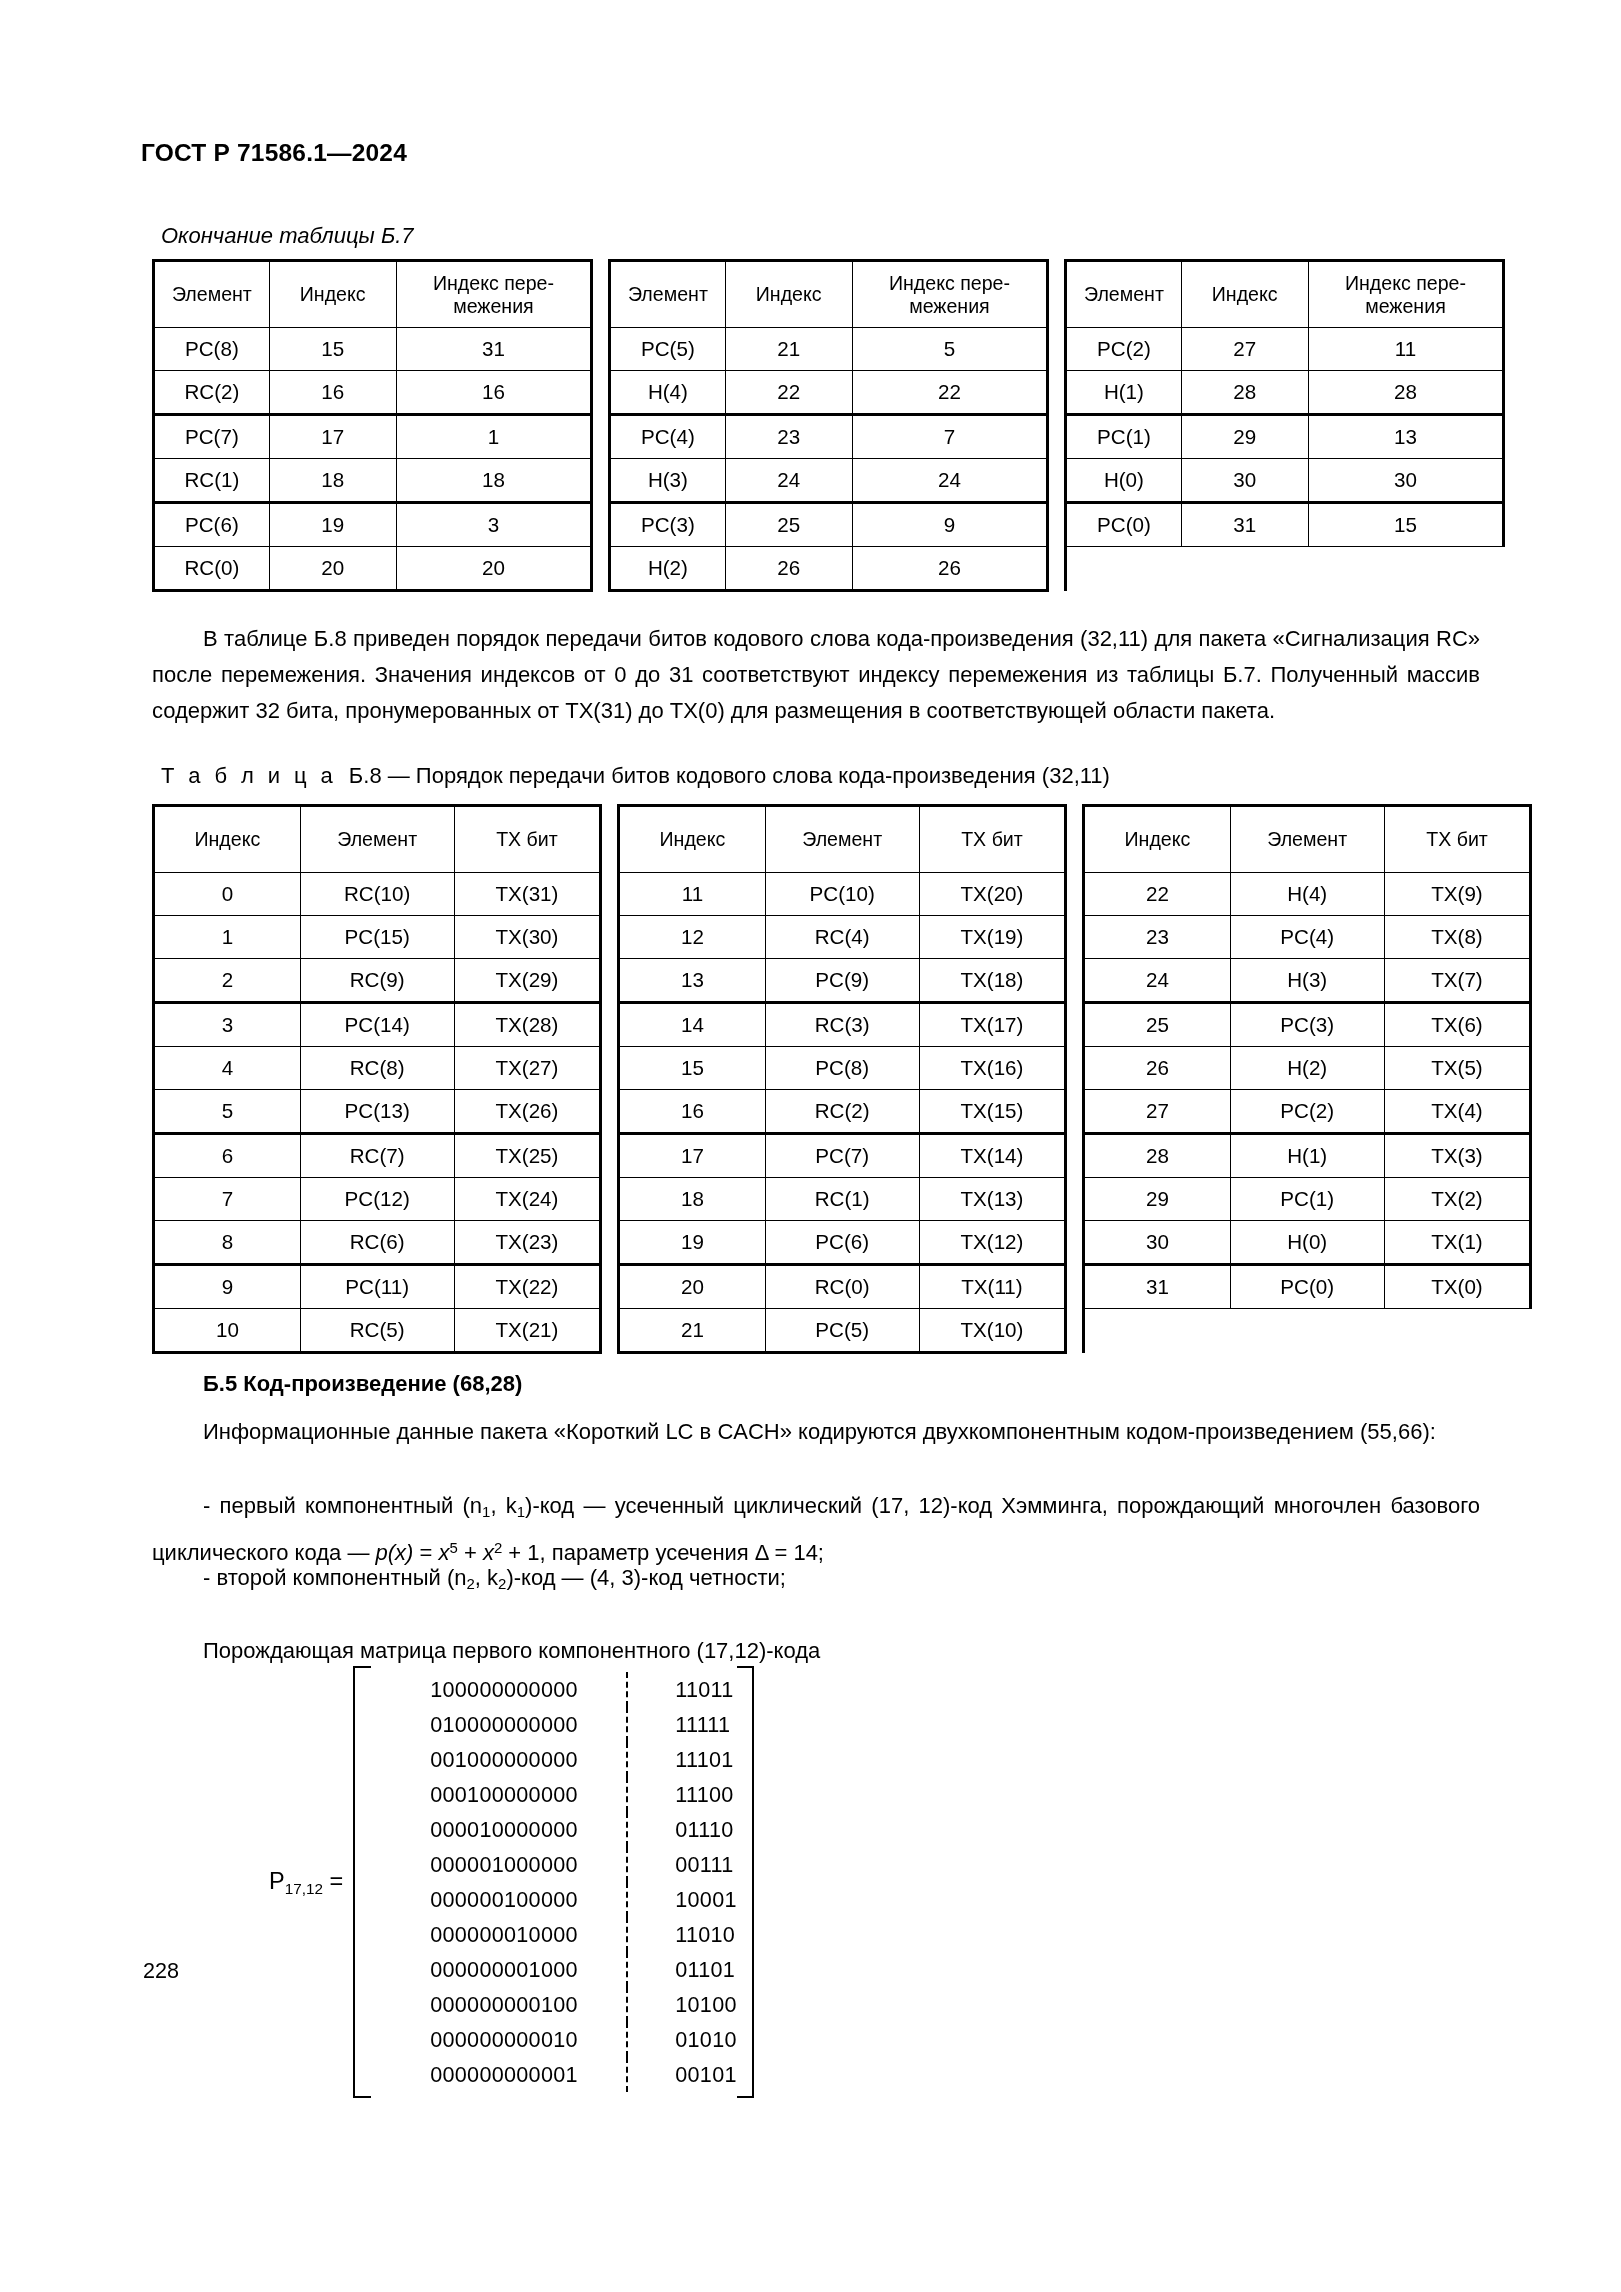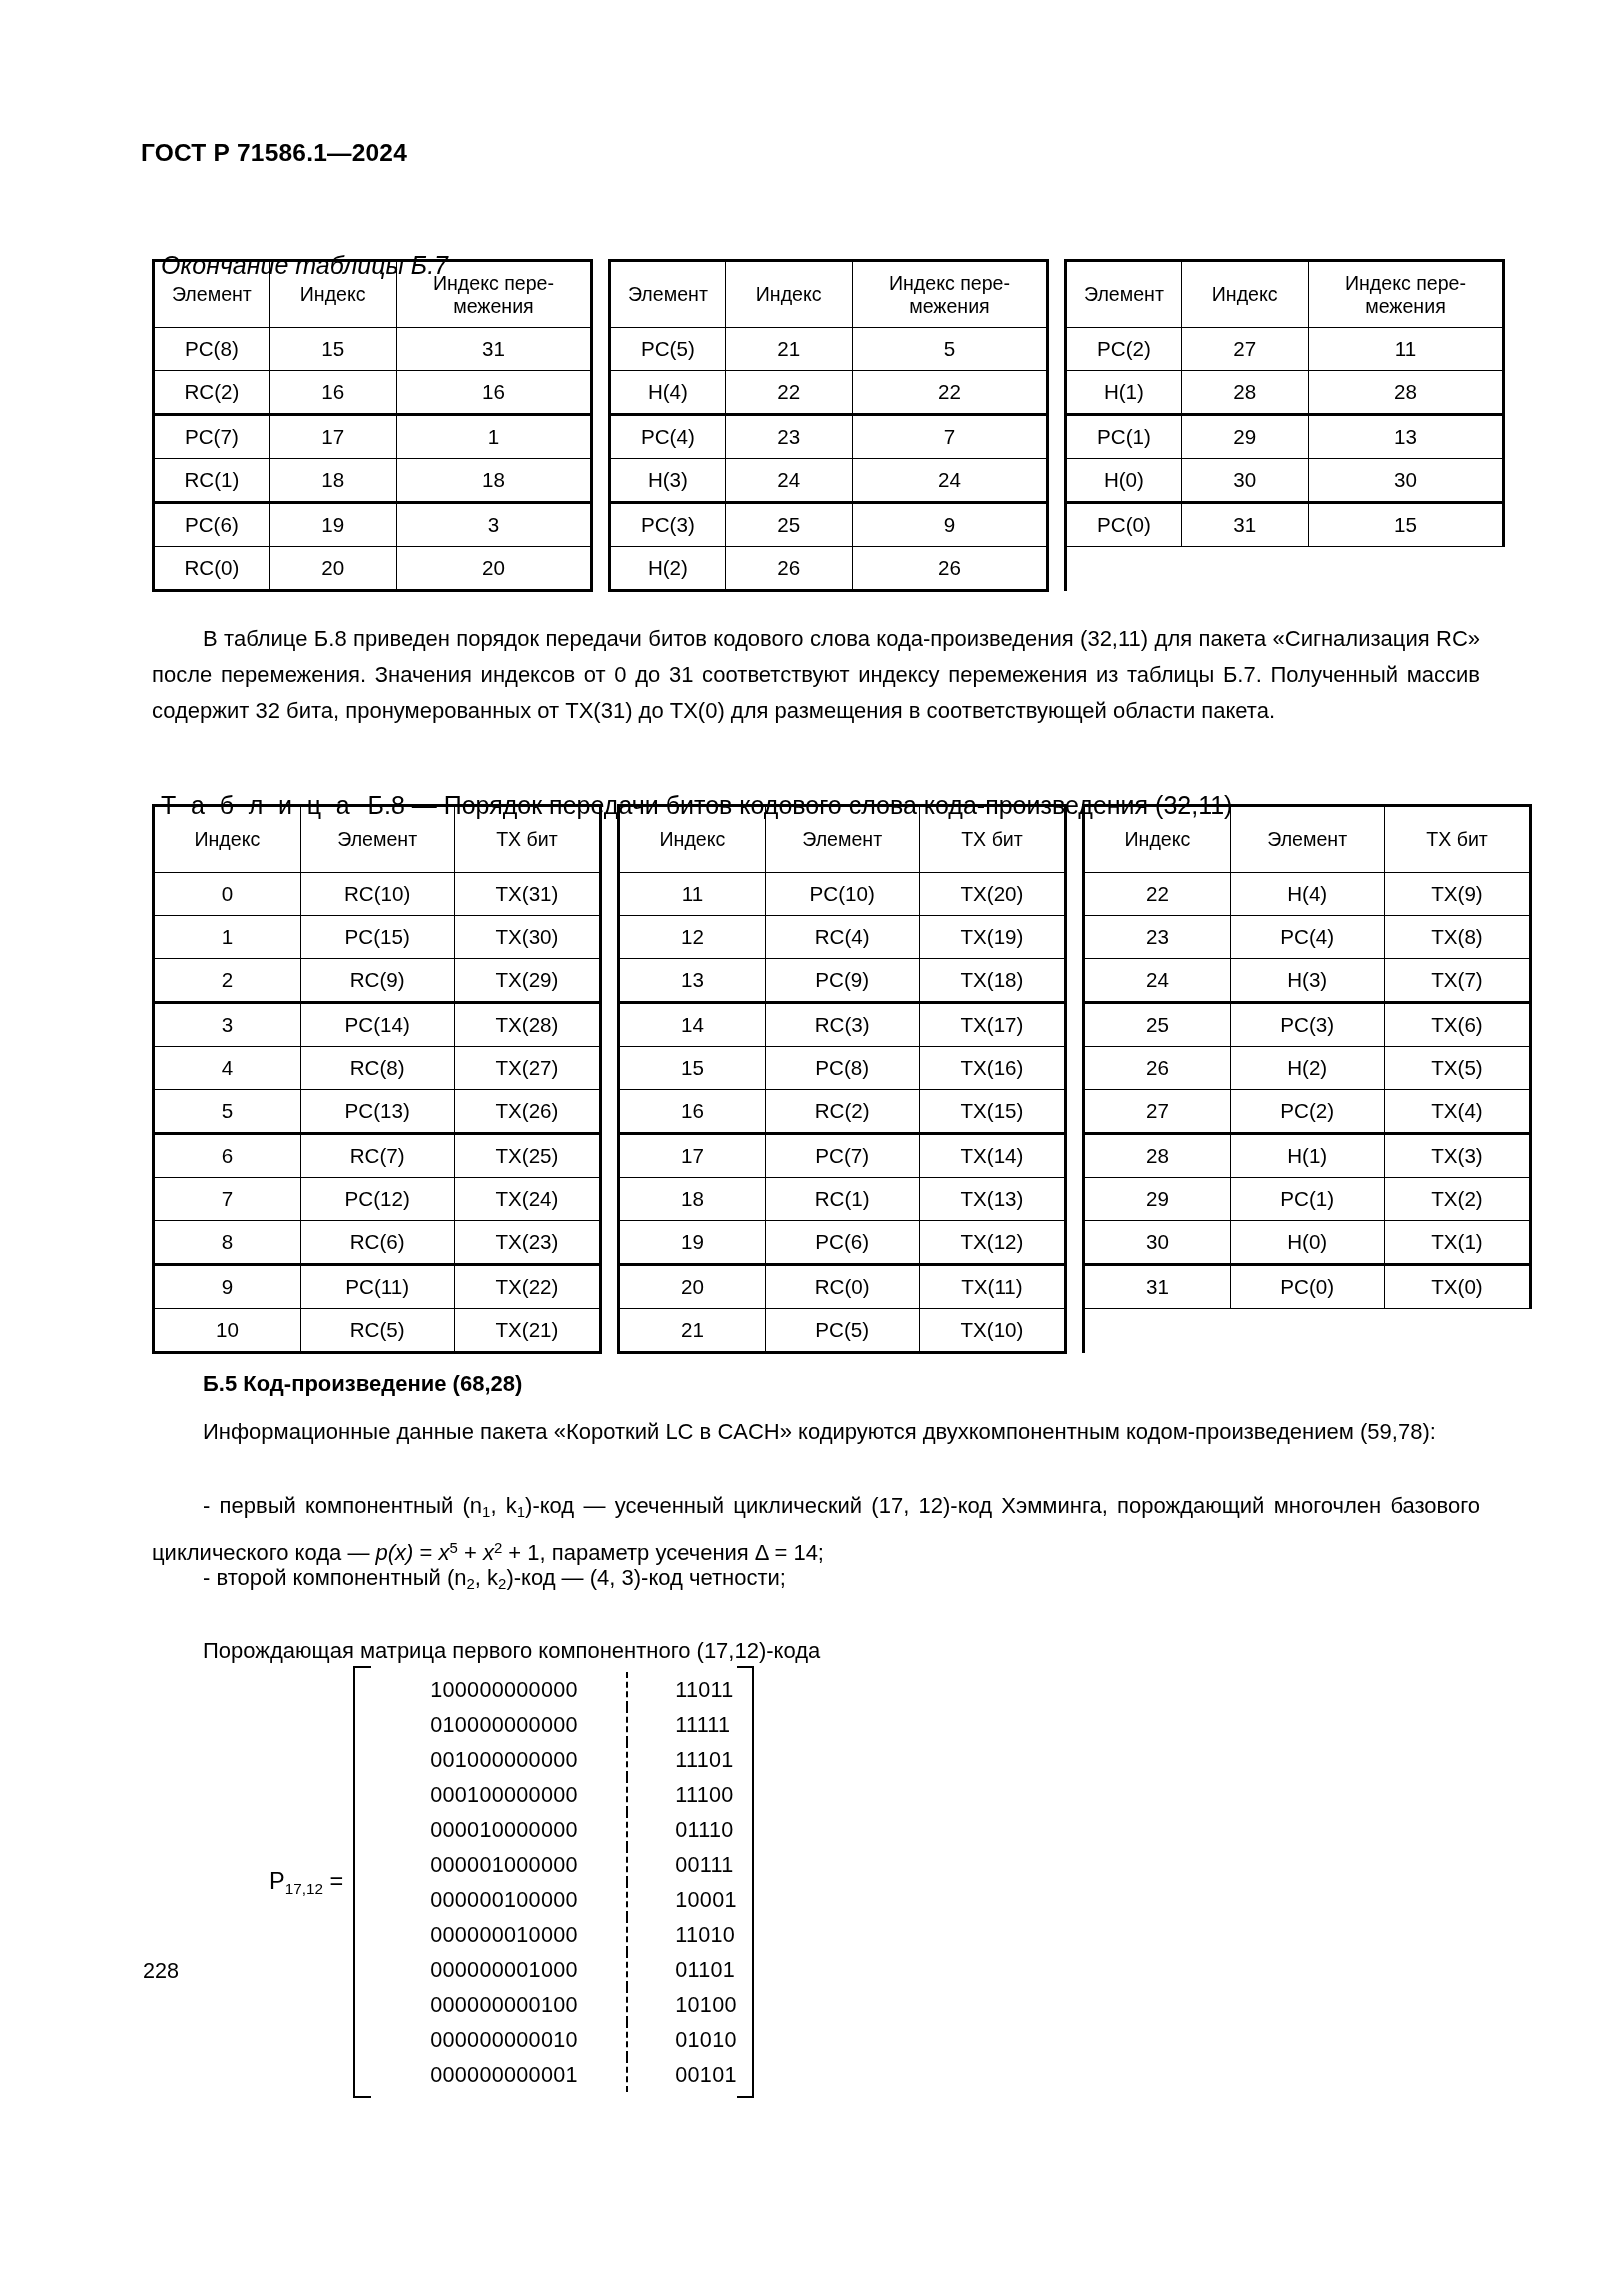--- a/index.html
+++ b/index.html
@@ -24,22 +24,21 @@
   .doc-header {
     position: absolute;
     left: 137px;
     top: 139px;
     font-size: 24.5px;
     font-weight: bold;
     letter-spacing: 0.2px;
   }
   .table-caption {
     position: absolute;
-    font-size: 25px;
-    margin-top: 28px;
+    font-size: 22px;
   }
   .cap-b7 {
     left: 157px;
     top: 223px;
     font-style: italic;
   }
   .cap-b8 {
     left: 157px;
     top: 763px;
   }
@@ -464,21 +463,21 @@
           <td class="gap"></td>
           <td class="blank"></td>
           <td class="blank"></td>
           <td class="blank"></td>
         </tr>
       </tbody>
   </table>
 
   <div id="sec-b5-heading">Б.5 Код-произведение (68,28)</div>
 
-  <div class="para" id="para-b5-1"><span class="indent"></span><span>Информационные данные пакета «Короткий LC в CACH» кодируются двухкомпонентным кодом-произведением (59,78):</span></div>
+  <div class="para" id="para-b5-1"><span class="indent"></span><span>Информационные данные пакета «Короткий LC в CACH» кодируются двухкомпонентным кодом-произведением (55,66):</span></div>
 
   <div class="para" id="para-b5-2"><span class="indent"></span><span>- первый компонентный (n</span><sub>1</sub><span>, k</span><sub>1</sub><span>)-код — усеченный циклический (17, 12)-код Хэмминга, порождающий многочлен базового циклического кода — </span><i>p(x)</i><span> = </span><i>x</i><sup>5</sup><span> + </span><i>x</i><sup>2</sup><span> + 1, параметр усечения Δ = 14;</span></div>
 
   <div class="para" id="para-b5-3"><span class="indent"></span><span>- второй компонентный (n</span><sub>2</sub><span>, k</span><sub>2</sub><span>)-код — (4, 3)-код четности;</span></div>
 
 
   <div class="para" id="para-b5-5"><span class="indent"></span><span>Порождающая матрица первого компонентного (17,12)-кода</span></div>
 
   <div id="matrix-block">
     <div id="matrix-label"><span>P</span><sub>17,12</sub><span> =</span></div>

